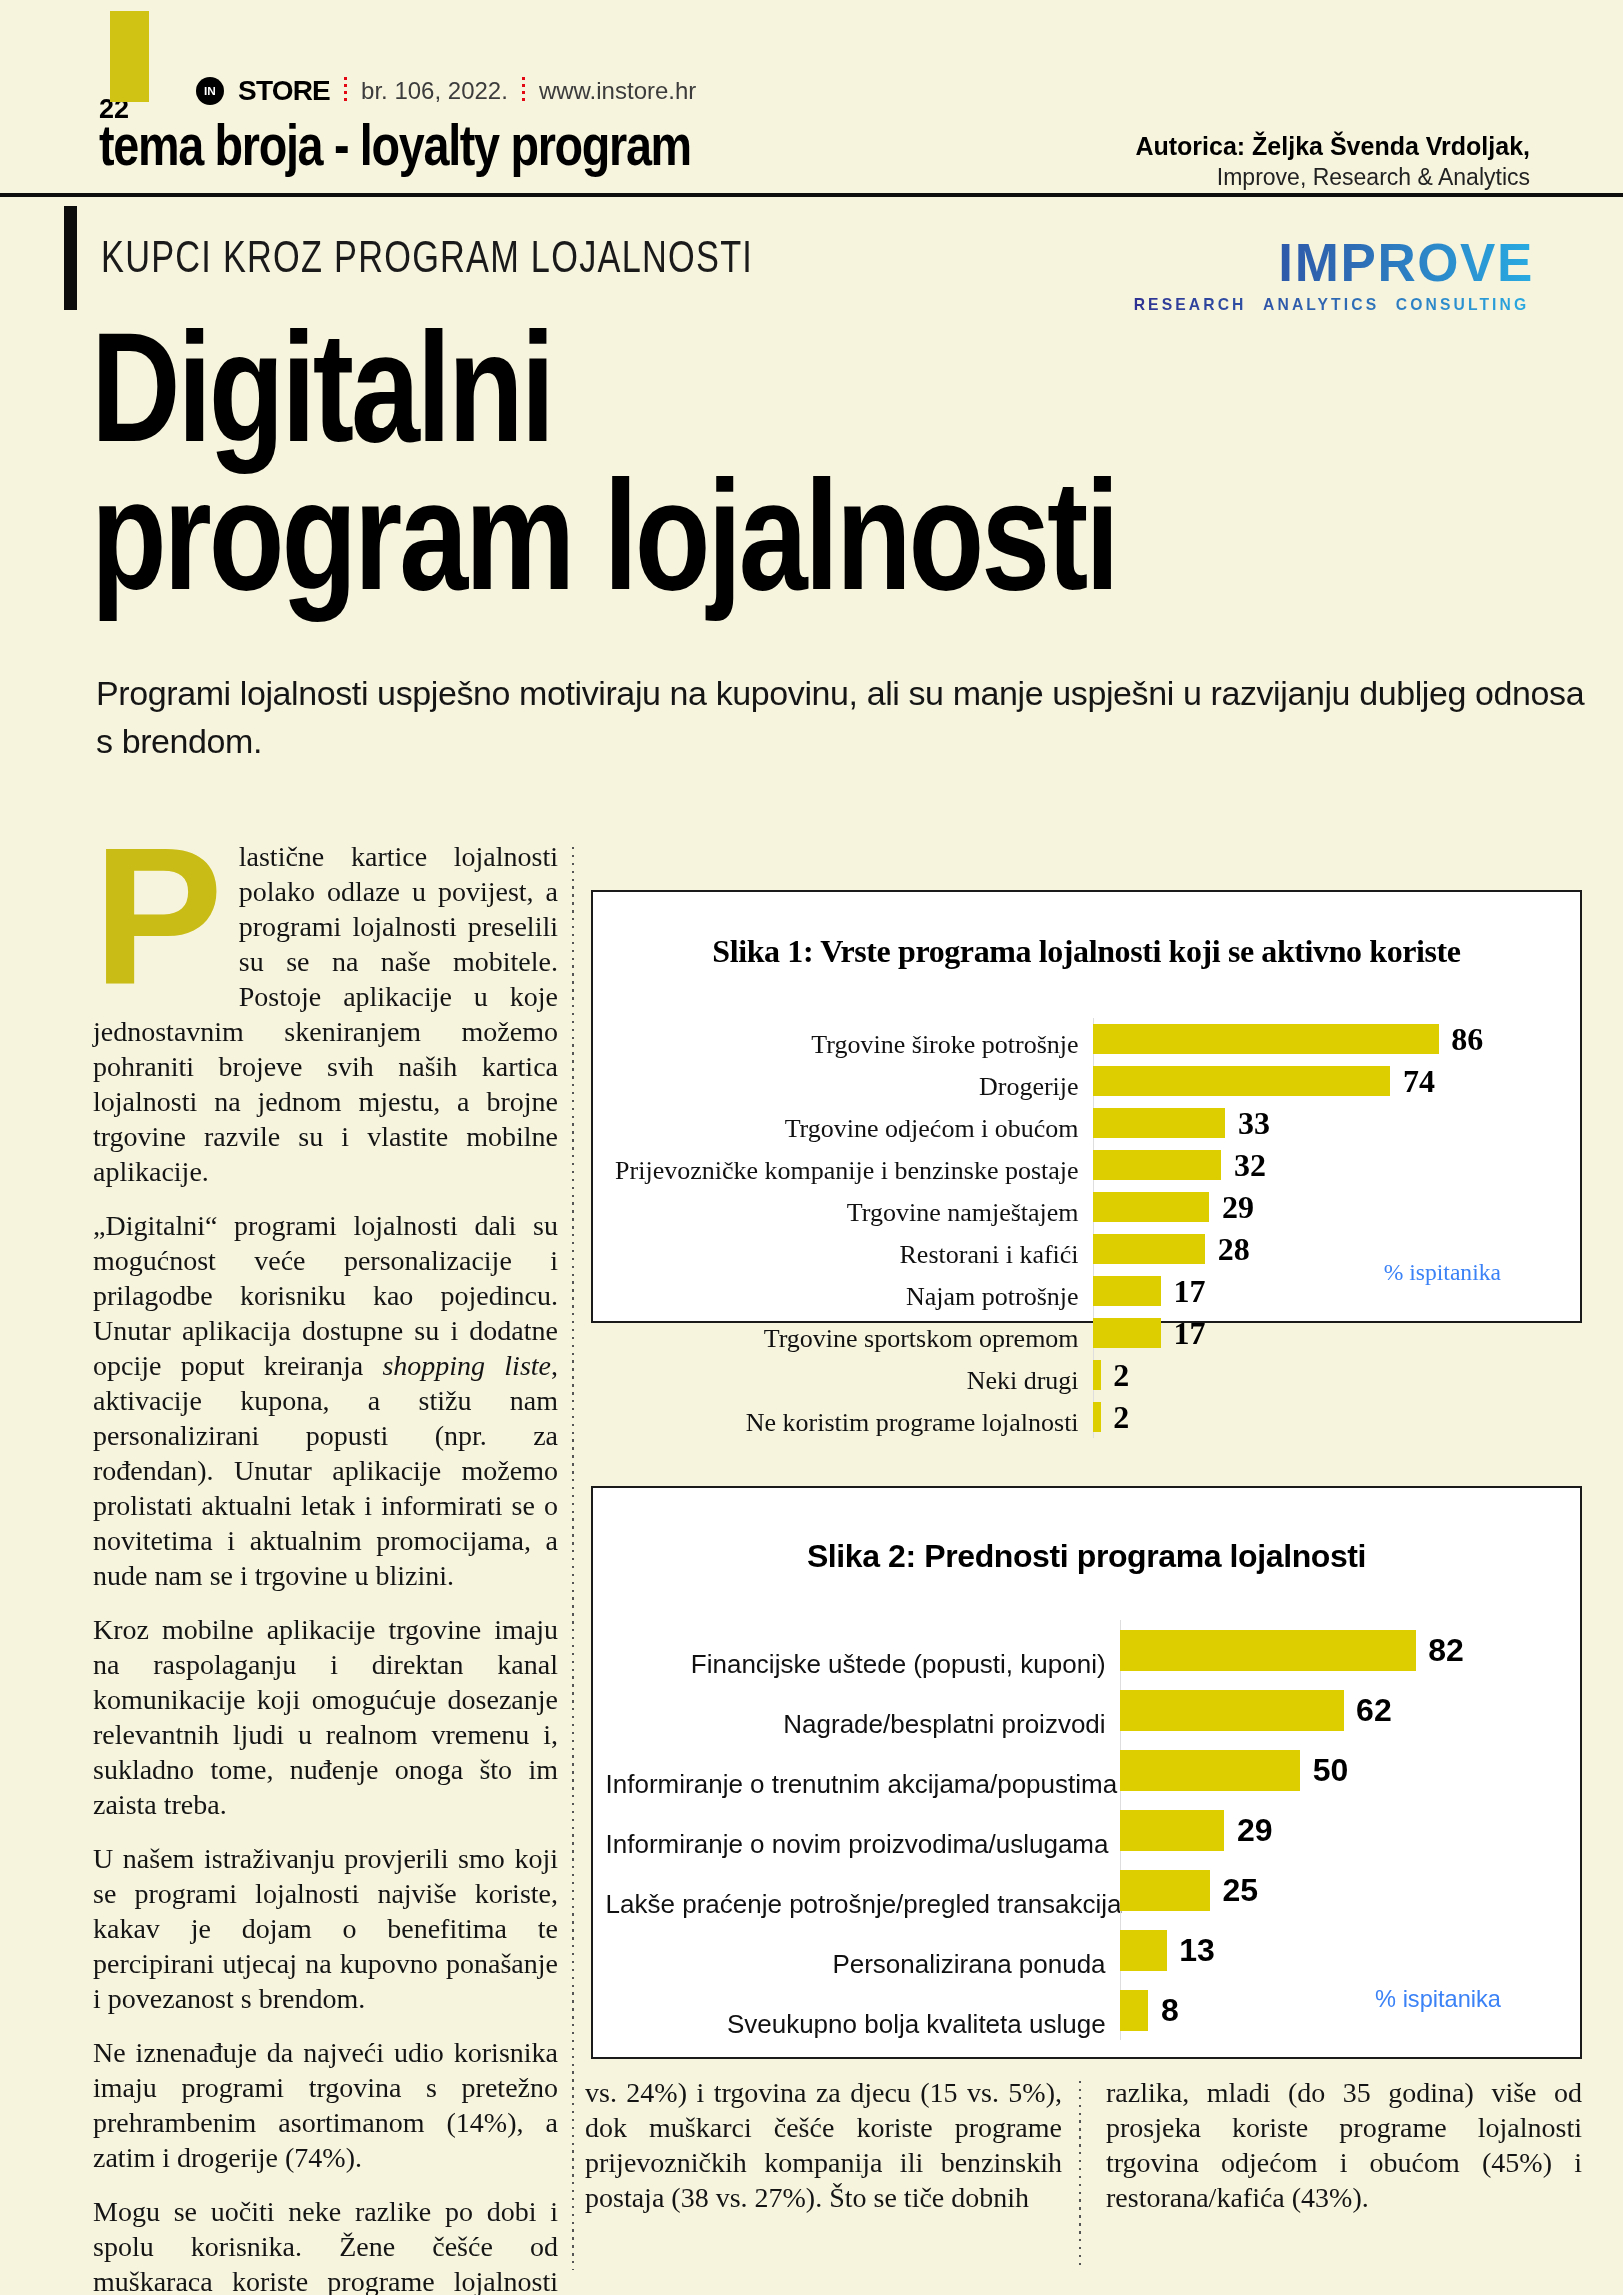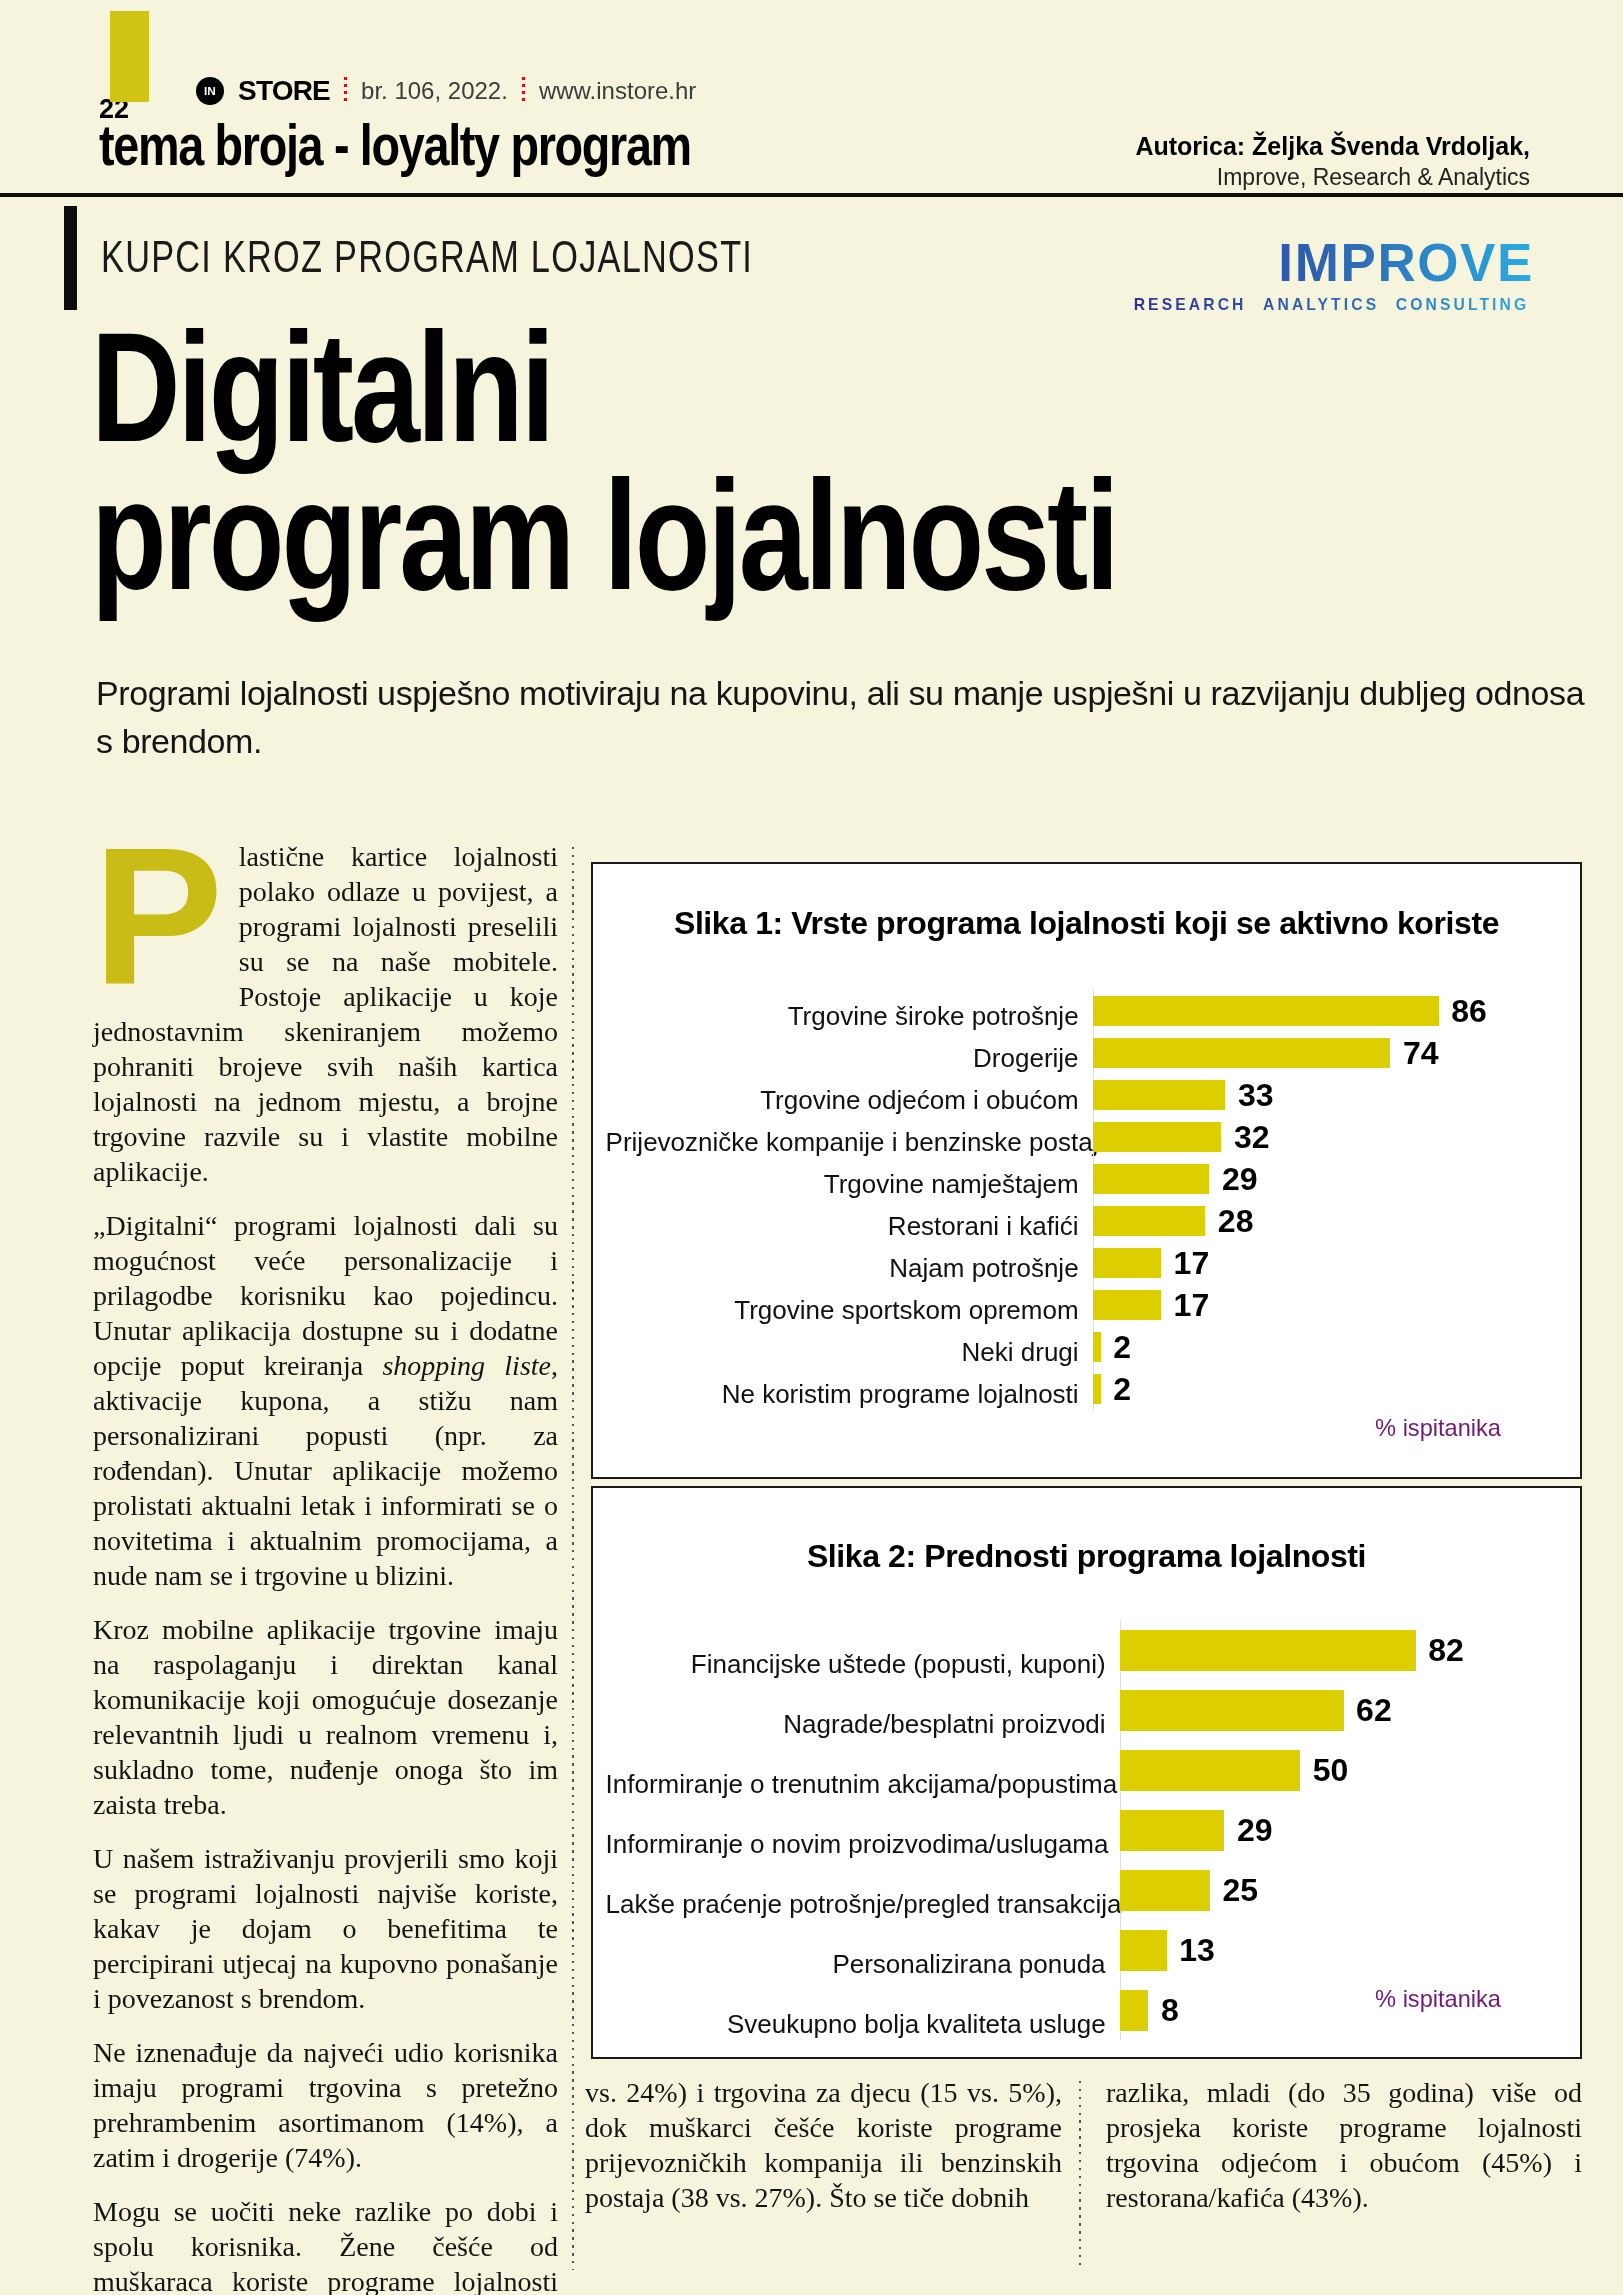--- a/index.html
+++ b/index.html
@@ -80,41 +80,41 @@
     position:absolute;width:2.4px;
     background:repeating-linear-gradient(to bottom,#555 0 2.4px,transparent 2.4px 7.9px);
   }
   .vd1{left:572px;top:847px;height:1423px;}
   .vd2{left:1079px;top:2081px;height:188px;}
   
   .chart-box{
     position:absolute;left:591px;width:991px;
     background:#fff;border:2.4px solid #1a1a1a;box-sizing:border-box;
   }
-  .box1{top:862px;height:617px;}
+  .box1{top:890px;height:433px;font-family:Liberation Serif, serif;}
   .box2{top:1486px;height:573px;}
   .chart-title{
     margin:0;text-align:center;
     font-size:32px;font-weight:700;color:#000;letter-spacing:-0.4px;
   }
   .box1 .chart-title{margin-top:41px;}
   .box2 .chart-title{margin-top:50px;}
   .crows{position:absolute;left:12.6px;right:12.6px;}
   .box1 .crows{top:126px;}
   .box2 .crows{top:132px;}
   .crow{display:flex;align-items:flex-end;}
   .clabel{
     flex:0 0 auto;box-sizing:border-box;padding-right:14px;
     text-align:right;font-size:26px;color:#111;white-space:nowrap;
   }
   .cbararea{flex:1 1 auto;position:relative;display:flex;align-items:center;height:100%;}
   .cbar{flex:0 0 auto;}
   .cval{flex:0 0 auto;margin-left:12.6px;font-size:32px;font-weight:700;color:#000;}
   .axis-line{position:absolute;top:0;bottom:0;width:1.6px;background:#dedede;}
-  .pct-note{position:absolute;font-size:23.6px;color:#701a75;margin-top:12px;}
+  .pct-note{position:absolute;font-size:23.6px;color:#3b82f6;margin-top:12px;}
   .box1 .pct-note{right:79px;bottom:35px;}
   .box2 .pct-note{right:79px;bottom:44px;}
 </style>
 </head>
 <body>
 
 <div id="page">
 
   <div class="pagenum">22</div>
   <div class="yellow-block"></div>

